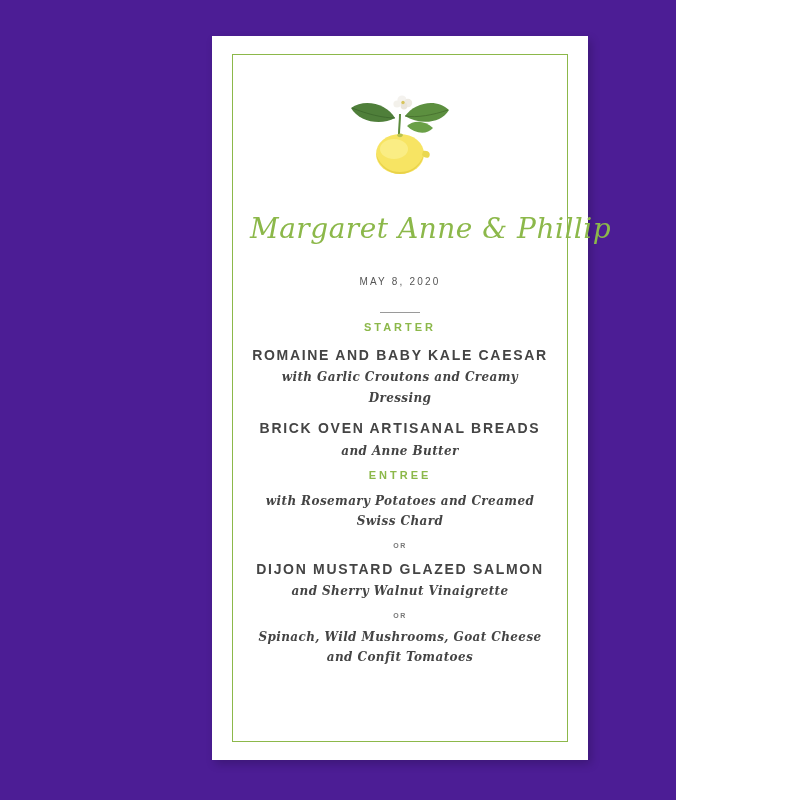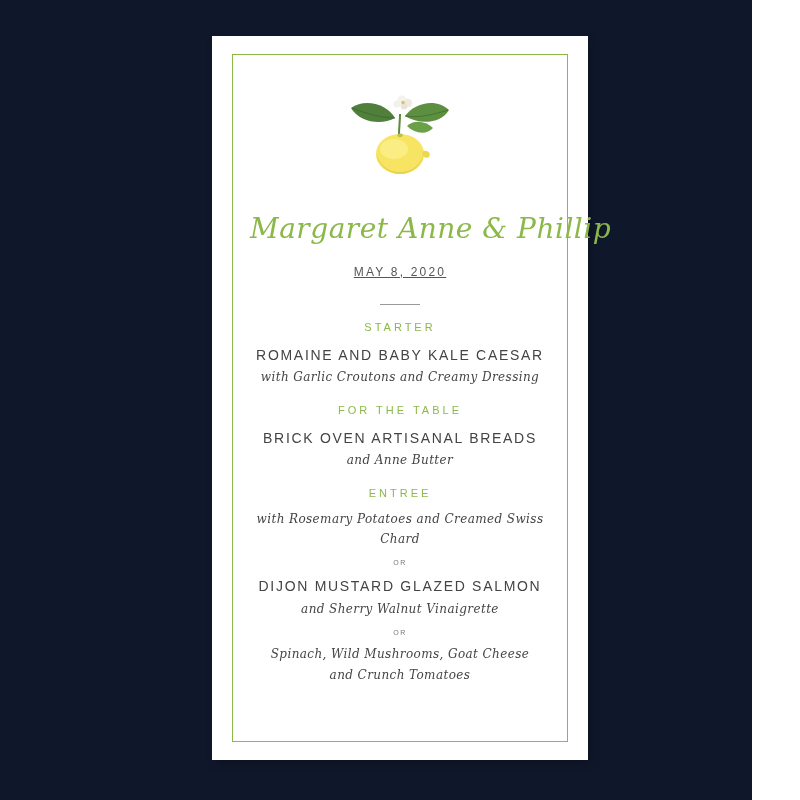--- a/index.html
+++ b/index.html
@@ -6,23 +6,23 @@
     margin: 0;
     padding: 0;
     width: 800px;
     height: 800px;
     background: #ffffff;
     font-family: "Liberation Sans", sans-serif;
   }
 
   #canvas {
     position: relative;
-    width: 752px;
+    width: 676px;
     height: 800px;
-    background: #0f172a;
+    background: #4c1d95;
     overflow: hidden;
   }
 
   
   .menu-card {
     position: absolute;
     left: 212px;
     top: 36px;
     width: 376px;
     height: 724px;
@@ -65,37 +65,37 @@
     font-size: 28px;
     letter-spacing: 0.5px;
     color: #8cb84a;
     margin-top: 34px;
     line-height: 1.1;
     white-space: nowrap;
   }
 
   .wedding-date {
     font-family: "Liberation Sans", sans-serif;
-    font-size: 12px;
+    font-size: 10px;
     letter-spacing: 2.2px;
     color: #555555;
-    margin-top: 20px;
-    text-decoration: underline;
+    margin-top: 31px;
   }
 
   .divider {
     width: 40px;
     height: 1px;
     background: #9a9a9a;
     margin: 25px auto 0 auto;
   }
 
   
   .course {
-    margin-top: 16px;
+    margin-top: 8px;
+    font-weight: bold;
   }
 
   .course-title {
     font-family: "Liberation Sans", sans-serif;
     font-size: 11px;
     letter-spacing: 3px;
     color: #8cb84a;
     margin-bottom: 10px;
   }
 
@@ -175,21 +175,20 @@
 
       <div class="course">
         <div class="course-title">STARTER</div>
         <div class="option-block">
           <div class="dish-name">ROMAINE AND BABY KALE CAESAR</div>
           <div class="dish-desc">with Garlic Croutons and Creamy Dressing</div>
         </div>
       </div>
 
       <div class="course">
-        <div class="course-title">FOR THE TABLE</div>
         <div class="option-block">
           <div class="dish-name">BRICK OVEN ARTISANAL BREADS</div>
           <div class="dish-desc">and Anne Butter</div>
         </div>
       </div>
 
       <div class="course">
         <div class="course-title">ENTREE</div>
 
         <div class="option-block">
@@ -200,21 +199,21 @@
 
         <div class="option-block">
           <div class="dish-name">DIJON MUSTARD GLAZED SALMON</div>
           <div class="dish-desc">and Sherry Walnut Vinaigrette</div>
         </div>
 
         <div class="or-sep">OR</div>
 
         <div class="option-block">
           <div class="dish-desc">Spinach, Wild Mushrooms, Goat Cheese</div>
-          <div class="dish-desc">and Crunch Tomatoes</div>
+          <div class="dish-desc">and Confit Tomatoes</div>
         </div>
       </div>
 
 
     </div>
   </div>
 
 </div>
 
 </body></html>

